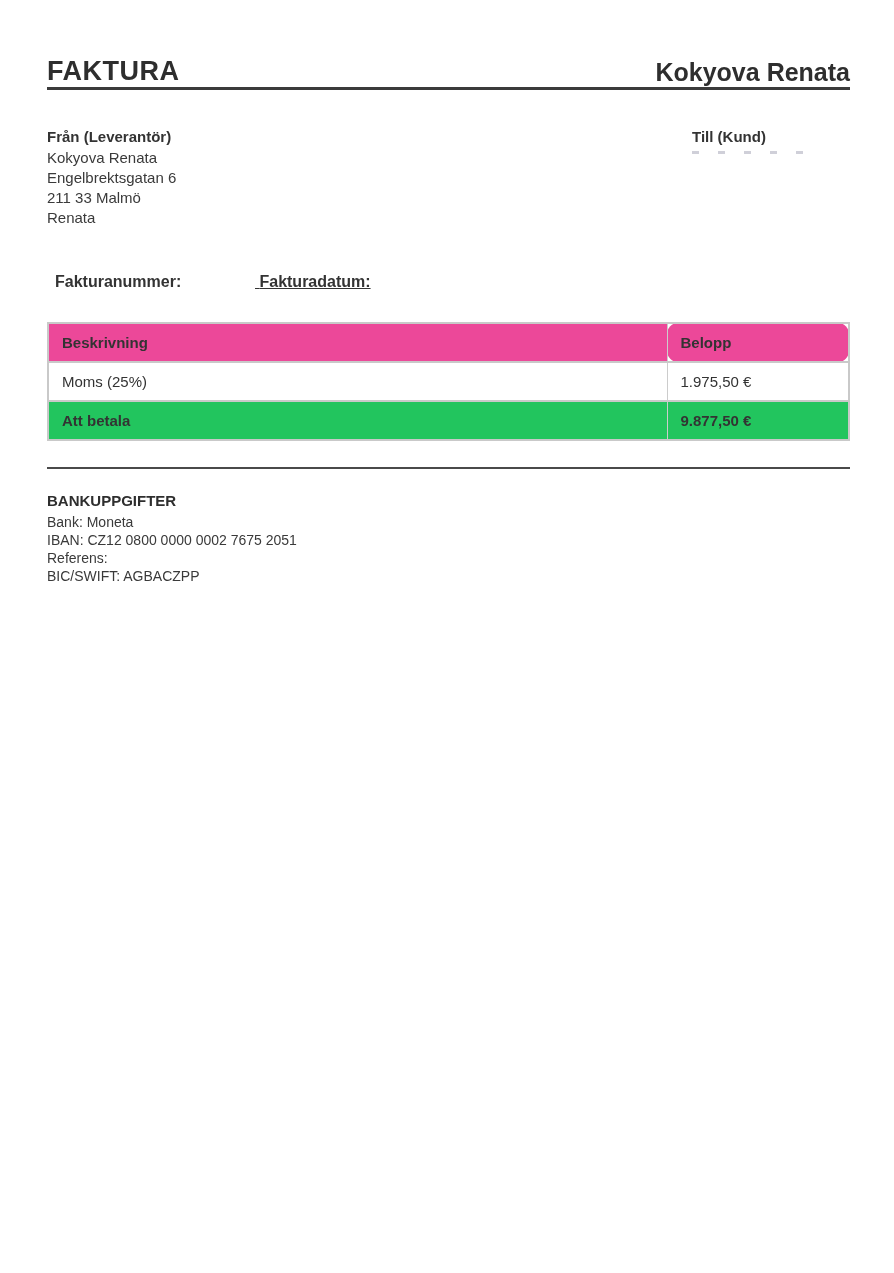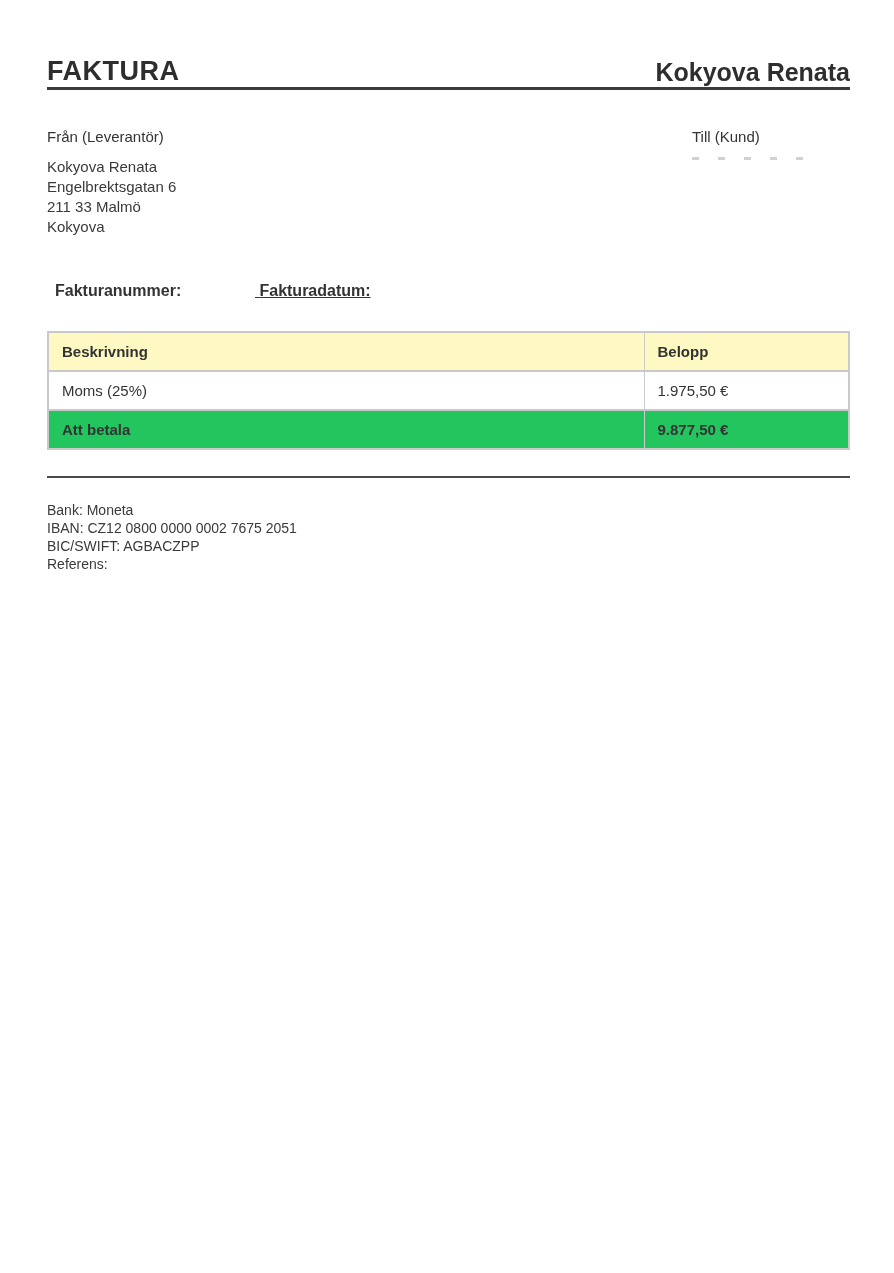--- a/index.html
+++ b/index.html
@@ -32,22 +32,22 @@
   }
 
   
   .parties {
     margin-top: 38px;
     display: flex;
     justify-content: space-between;
   }
   .party-label {
     font-size: 15px;
-    font-weight: normal;
-    margin-bottom: 12px;
+    font-weight: bold;
+    margin-bottom: 3px;
     color: #333333;
   }
   .party-lines { font-size: 15px; line-height: 20px; color: #3a3a3a; }
   .party-to { width: 158px; }
   .redacted-artifact {
     margin-top: 6px;
     width: 118px;
     height: 3px;
     background: repeating-linear-gradient(
       90deg,
@@ -76,25 +76,25 @@
     color: #333333;
     border: 2px solid #c9c9c9;
   }
   .items-table th, .items-table td {
     text-align: left;
     padding: 10px 13px;
     border: 1px solid #cccccc;
     font-weight: normal;
   }
   .items-table thead th {
-    background: #fef9c3;
+    background: #ec4899;
     font-weight: bold;
     border-bottom: 2px solid #c9c9c9;
   }
-  .items-table .col-amount { width: 205px; }
+  .items-table .col-amount { width: 182px; border-radius: 11px; }
   .items-table tr.total-row td {
     background: #22c55e;
     font-weight: bold;
     border-top: 2px solid #c9c9c9;
   }
 
   
   .section-divider {
     margin-top: 26px;
     border: none;
@@ -129,21 +129,21 @@
     <div class="company-name">Kokyova Renata</div>
   </div>
 
   <div class="parties">
     <div class="party-from">
       <div class="party-label">Från (Leverantör)</div>
       <div class="party-lines">
         <div>Kokyova Renata</div>
         <div>Engelbrektsgatan 6</div>
         <div>211 33 Malmö</div>
-        <div>Kokyova</div>
+        <div>Renata</div>
       </div>
     </div>
     <div class="party-to">
       <div class="party-label">Till (Kund)</div>
       <div class="redacted-artifact"></div>
     </div>
   </div>
 
   <div class="invoice-meta">
     <span class="meta-number-label">Fakturanummer:</span>
@@ -165,22 +165,23 @@
       <tr class="total-row">
         <td>Att betala</td>
         <td>9.877,50 €</td>
       </tr>
     </tbody>
   </table>
 
   <hr class="section-divider">
 
   <div class="bank-section">
+    <div class="bank-heading">BANKUPPGIFTER</div>
     <div class="bank-lines">
       <div>Bank: Moneta</div>
       <div>IBAN: CZ12 0800 0000 0002 7675 2051</div>
+      <div>Referens:</div>
       <div>BIC/SWIFT: AGBACZPP</div>
-      <div>Referens:</div>
     </div>
   </div>
 
 
 </div>
 
 </body></html>

